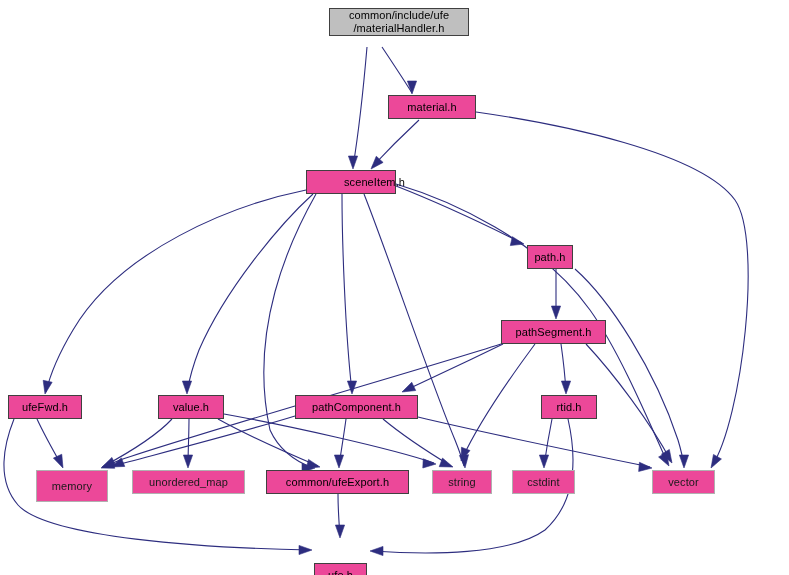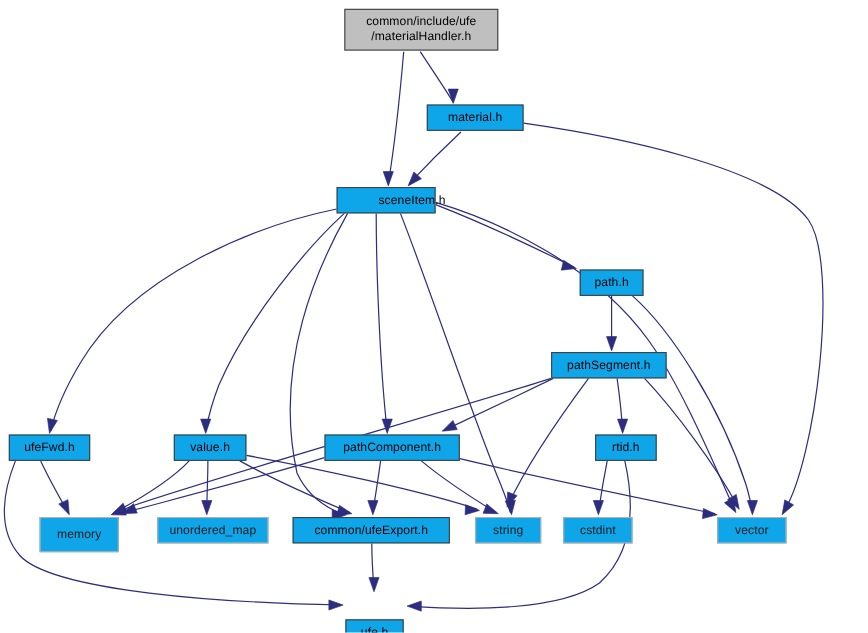--- a/index.html
+++ b/index.html
@@ -37,21 +37,21 @@
     stroke: #2d2d7f;
     stroke-width: 0.6px;
   }
   .graph-node {
     position: absolute;
     box-sizing: border-box;
     display: flex;
     align-items: center;
     justify-content: center;
     text-align: center;
-    background: #0ea5e9;
+    background: #ec4899;
     border: 1px solid #808080;
     color: #000000;
     font-size: 11px;
     line-height: 13px;
     letter-spacing: 0.1px;
     white-space: pre-line;
     user-select: none;
   }
   .graph-node.local {
     border: 1px solid #404040;
@@ -127,31 +127,31 @@
       <path class="edge-path" d="M 346,419 C 344,434 341,452 339,466" stroke="#2d2d7f"></path>
       <polygon class="arrow-head" fill="#2d2d7f" stroke="#2d2d7f" points="339,468 334.4,455 343.6,455"></polygon>
       <path class="edge-path" d="M 383,419 C 401,434 428,452 451,466" stroke="#2d2d7f"></path>
       <polygon class="arrow-head" fill="#2d2d7f" stroke="#2d2d7f" points="453,467 439.21408093900027,466.6707043219774 442.48923795284657,458.0734171606309"></polygon>
       <path class="edge-path" d="M 418,417 C 480,432 592,455 650,467" stroke="#2d2d7f"></path>
       <polygon class="arrow-head" fill="#2d2d7f" stroke="#2d2d7f" points="652,468 638.6503761181779,471.4565216929572 639.4473685887343,462.2911082815569"></polygon>
       <path class="edge-path" d="M 338,494 C 338,509 339,523 340,536" stroke="#2d2d7f"></path>
       <polygon class="arrow-head" fill="#2d2d7f" stroke="#2d2d7f" points="340,538 335.4,525 344.6,525"></polygon>
     </svg>
   <div id="node-layer">
-      <div class="graph-node current" style="left: 313px; top: 8px; width: 140px; height: 38px; background: rgb(191, 191, 191);"><span>common/include/ufe
+      <div class="graph-node current" style="left: 329px; top: 8px; width: 140px; height: 28px; background: rgb(191, 191, 191);"><span>common/include/ufe
 /materialHandler.h</span></div>
       <div class="graph-node local" style="left: 388px; top: 95px; width: 88px; height: 24px;"><span>material.h</span></div>
       <div class="graph-node local" style="left: 306px; top: 170px; width: 90px; height: 24px; padding-left: 47px;"><span>sceneItem.h</span></div>
-      <div class="graph-node local" style="left: 527px; top: 245px; width: 58px; height: 24px;"><span>path.h</span></div>
+      <div class="graph-node local" style="left: 527px; top: 245px; width: 46px; height: 24px;"><span>path.h</span></div>
       <div class="graph-node local" style="left: 501px; top: 320px; width: 105px; height: 24px;"><span>pathSegment.h</span></div>
       <div class="graph-node local" style="left: 8px; top: 395px; width: 74px; height: 24px;"><span>ufeFwd.h</span></div>
       <div class="graph-node local" style="left: 158px; top: 395px; width: 66px; height: 24px;"><span>value.h</span></div>
       <div class="graph-node local" style="left: 295px; top: 395px; width: 123px; height: 24px;"><span>pathComponent.h</span></div>
       <div class="graph-node local" style="left: 541px; top: 395px; width: 56px; height: 24px;"><span>rtid.h</span></div>
       <div class="graph-node system" style="left: 36px; top: 470px; width: 72px; height: 32px;"><span>memory</span></div>
-      <div class="graph-node system" style="left: 143px; top: 470px; width: 101px; height: 24px;"><span>unordered_map</span></div>
+      <div class="graph-node system" style="left: 132px; top: 470px; width: 113px; height: 24px;"><span>unordered_map</span></div>
       <div class="graph-node local" style="left: 266px; top: 470px; width: 143px; height: 24px;"><span>common/ufeExport.h</span></div>
       <div class="graph-node system" style="left: 432px; top: 470px; width: 60px; height: 24px;"><span>string</span></div>
       <div class="graph-node system" style="left: 512px; top: 470px; width: 63px; height: 24px;"><span>cstdint</span></div>
       <div class="graph-node system" style="left: 652px; top: 470px; width: 63px; height: 24px;"><span>vector</span></div>
       <div class="graph-node local" style="left: 314px; top: 539px; width: 53px; height: 24px; margin-top: 24px;"><span>ufe.h</span></div>
     </div>
 </div>
 
 </body></html>

